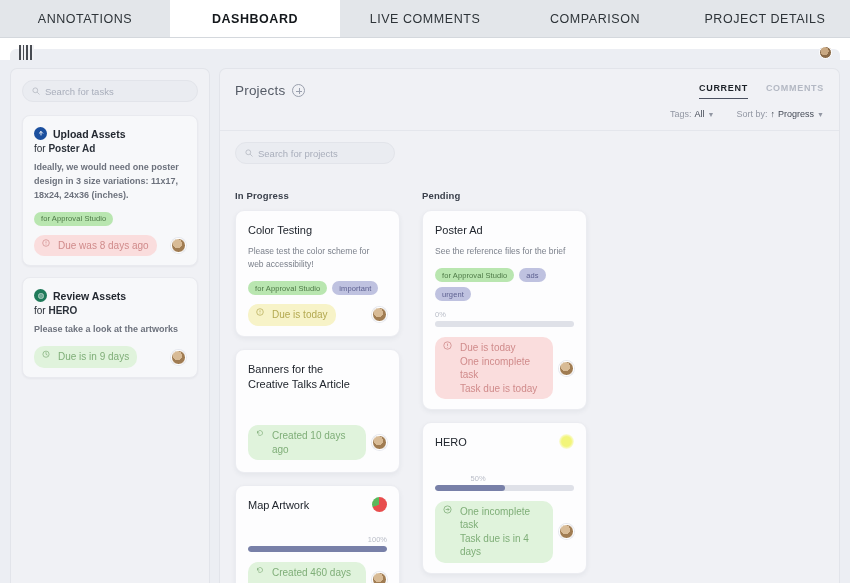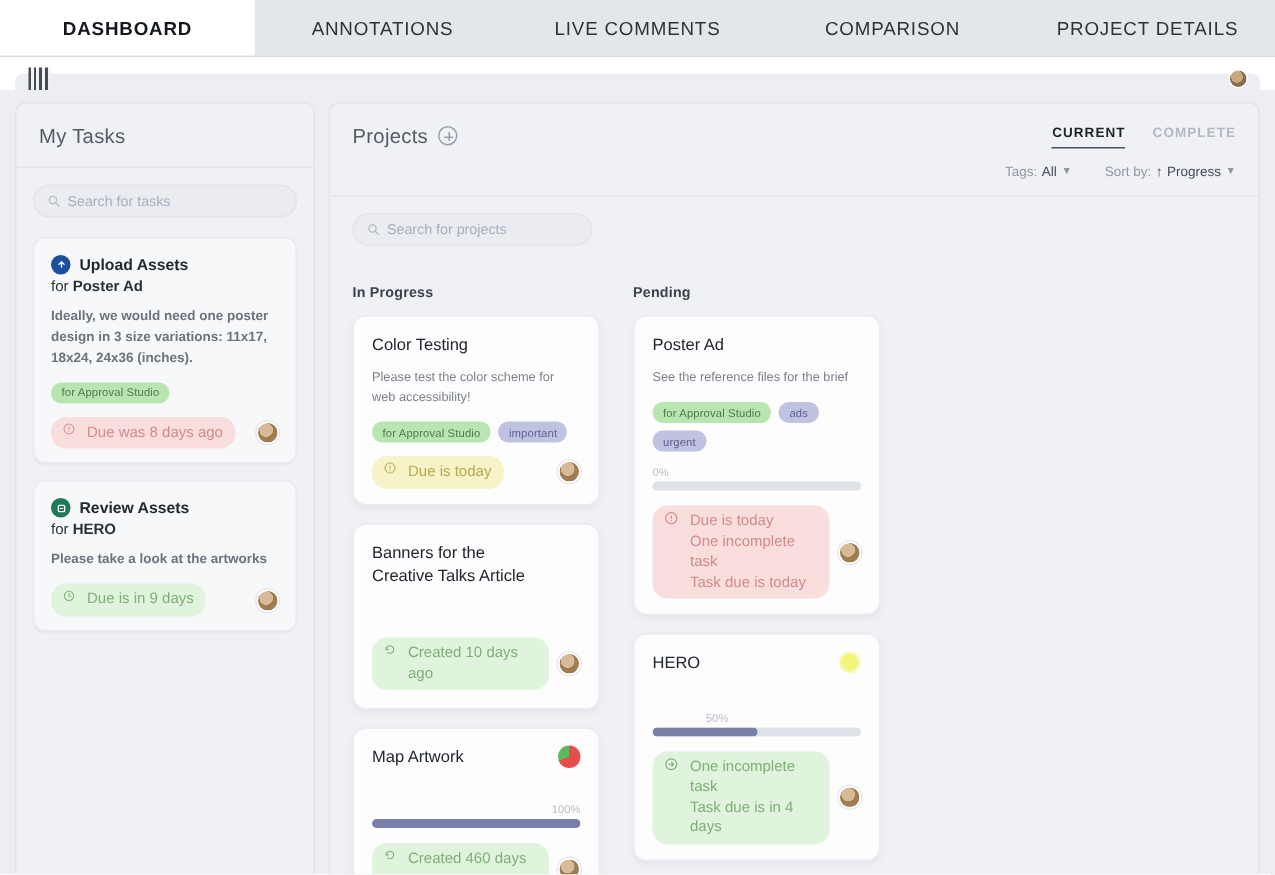--- a/index.html
+++ b/index.html
@@ -338,25 +338,25 @@
     align-items: center;
     justify-content: space-between;
     gap: 6px;
   }
   .badge-lines { display: flex; flex-direction: column; }
 </style>
 </head>
 <body>
 
 <div class="tabbar">
+  <div class="tab">
+      <span>ANNOTATIONS</span>
+    </div>
   <div class="tab active">
       <span>DASHBOARD</span>
-    </div>
-  <div class="tab">
-      <span>ANNOTATIONS</span>
     </div>
   <div class="tab">
       <span>LIVE COMMENTS</span>
     </div>
   <div class="tab">
       <span>COMPARISON</span>
     </div>
   <div class="tab">
       <span>PROJECT DETAILS</span>
     </div>
@@ -364,23 +364,20 @@
 
 <div class="appbar">
   <div class="appbar-inner"></div>
   <div class="logo-mark"></div>
   <div class="appbar-avatar"></div>
 </div>
 
 <div class="page">
 
   <div class="panel tasks-panel">
-    <div class="panel-head">
-      <div class="panel-title">My Tasks</div>
-    </div>
     <div class="tasks-body">
 
       <div class="search">
         <svg width="8" height="8" viewBox="0 0 16 16">
           <circle cx="6.6" cy="6.6" r="4.8" fill="none" stroke="#6b7280" stroke-width="1.6"></circle>
           <line x1="10.2" y1="10.2" x2="15" y2="15" stroke="#6b7280" stroke-width="1.6"></line>
         </svg>
         <span class="search-text">Search for tasks</span>
       </div>
 
@@ -447,21 +444,21 @@
   <div class="panel projects-panel">
 
     <div class="projects-head">
       <div class="projects-title-wrap">
         <div class="panel-title">Projects</div>
         <div class="plus-btn"></div>
       </div>
       <div class="head-right">
         <div class="seg-tabs">
           <div class="seg-tab active">CURRENT</div>
-          <div class="seg-tab">COMPLETE</div>
+          <div class="seg-tab">COMMENTS</div>
         </div>
         <div class="filters">
           <div class="filter-group">
             <span class="lbl">Tags:</span>
             <span class="val">All</span>
             <span class="caret">▼</span>
           </div>
           <span class="filter-gap"></span>
           <div class="filter-group">
             <span class="lbl">Sort by:</span>

